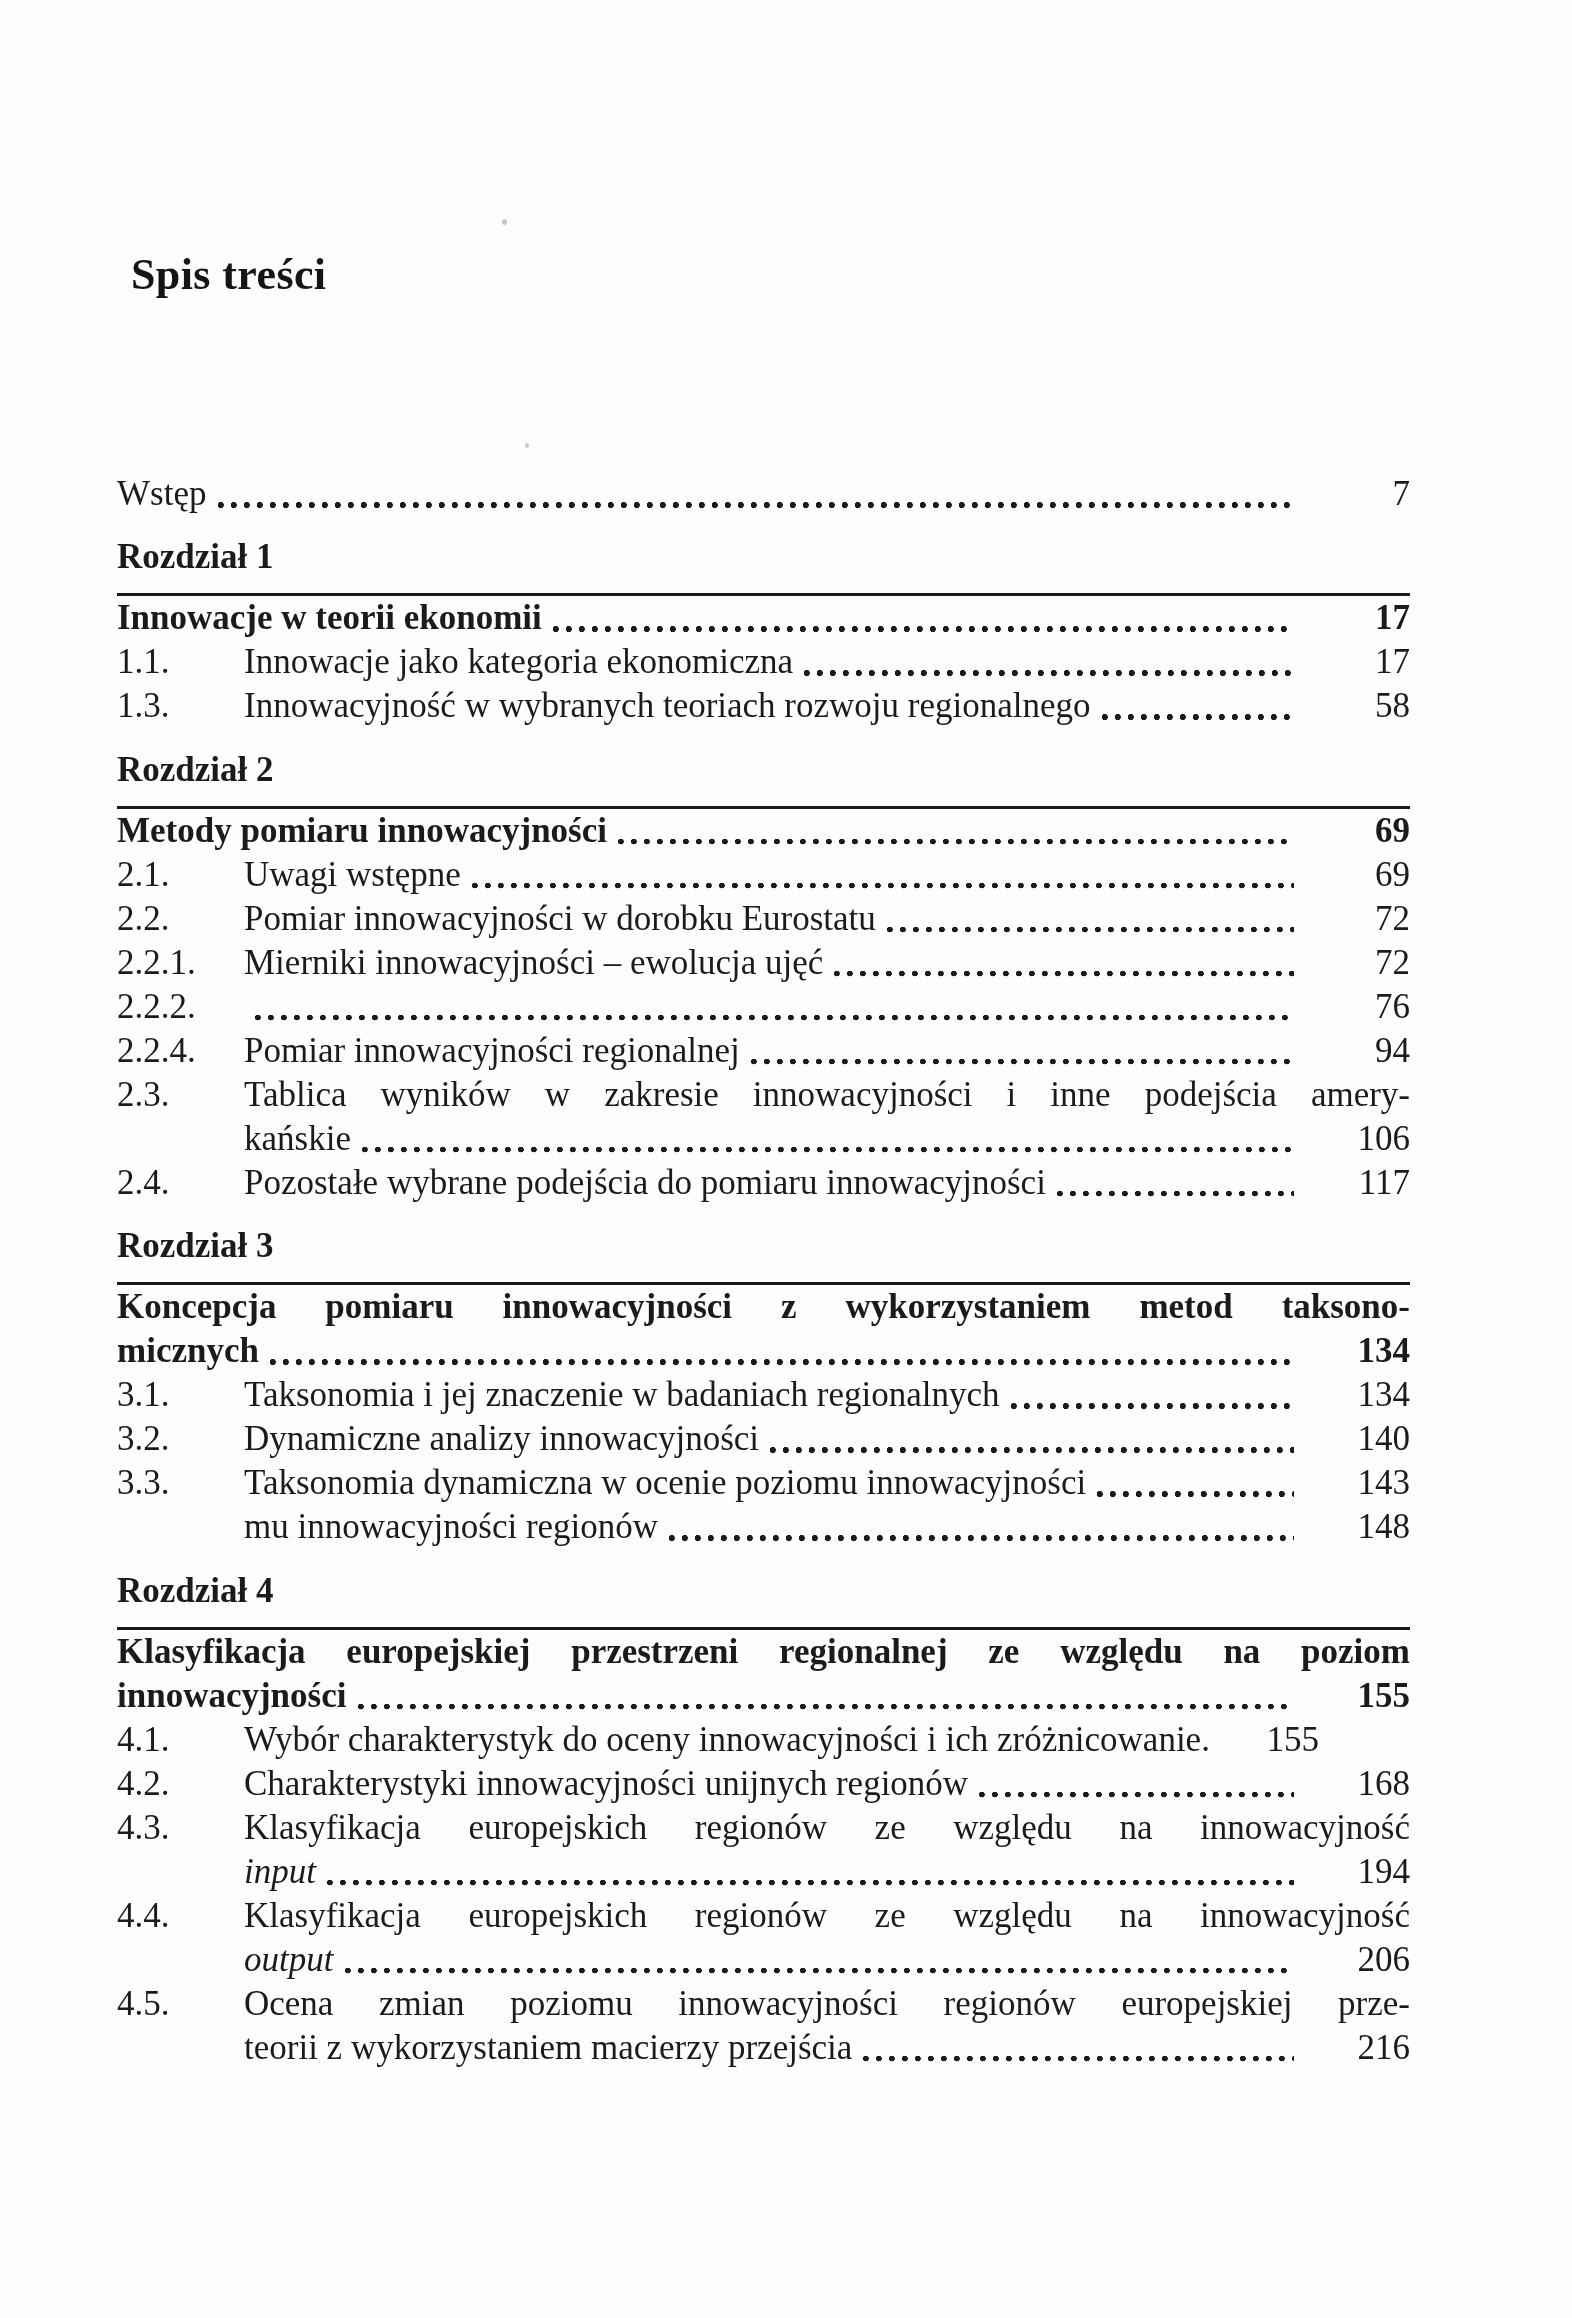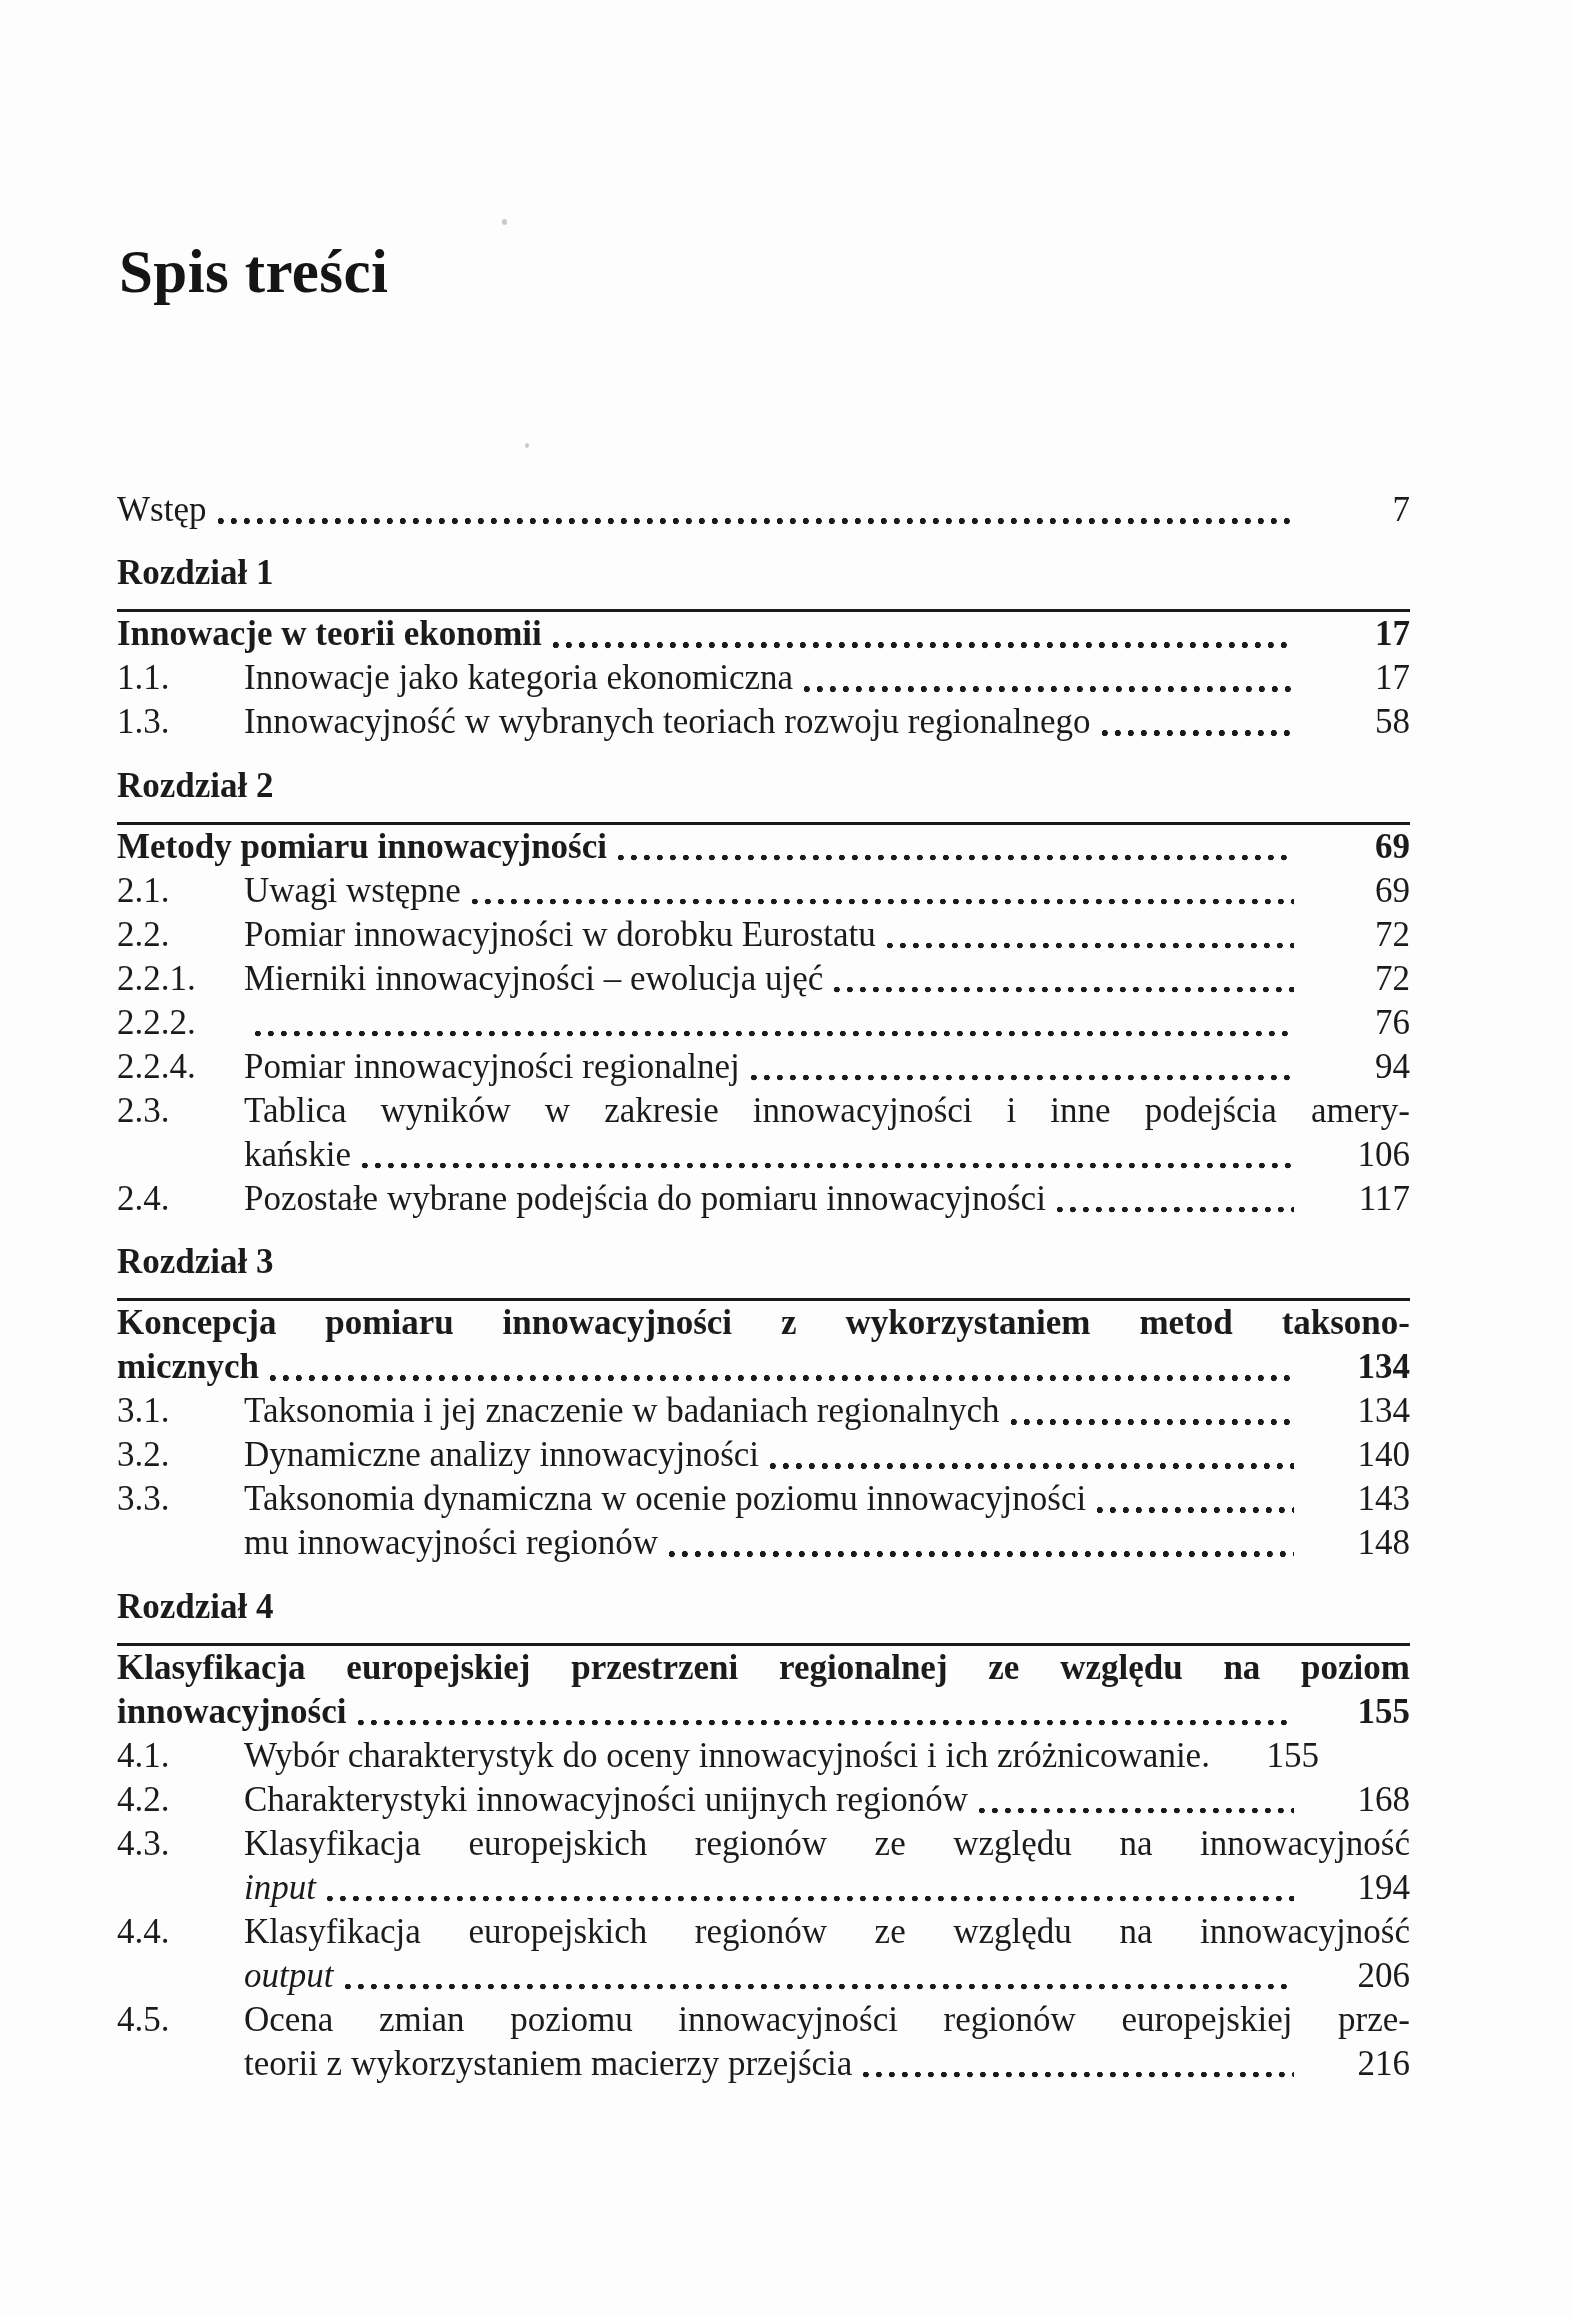--- a/index.html
+++ b/index.html
@@ -11,30 +11,30 @@
     margin: 0 auto;
     background: #fdfdfd;
     color: #1b1b1b;
     font-family: "Liberation Serif", "DejaVu Serif", serif;
     overflow: hidden;
   }
   .title {
     position: absolute;
     left: 119px;
     top: 237px;
-    margin: 0;
-    font-size: 61px;
+    margin: 12px;
+    font-size: 44px;
     font-weight: bold;
     letter-spacing: 0.4px;
     color: #151515;
   }
   .toc {
     position: absolute;
     left: 117px;
-    top: 488px;
+    top: 472px;
     width: 1293px;
     font-size: 35px;
   }
   .row {
     position: relative;
     display: flex;
     align-items: baseline;
     height: 44px;
     line-height: 44px;
     white-space: pre;

